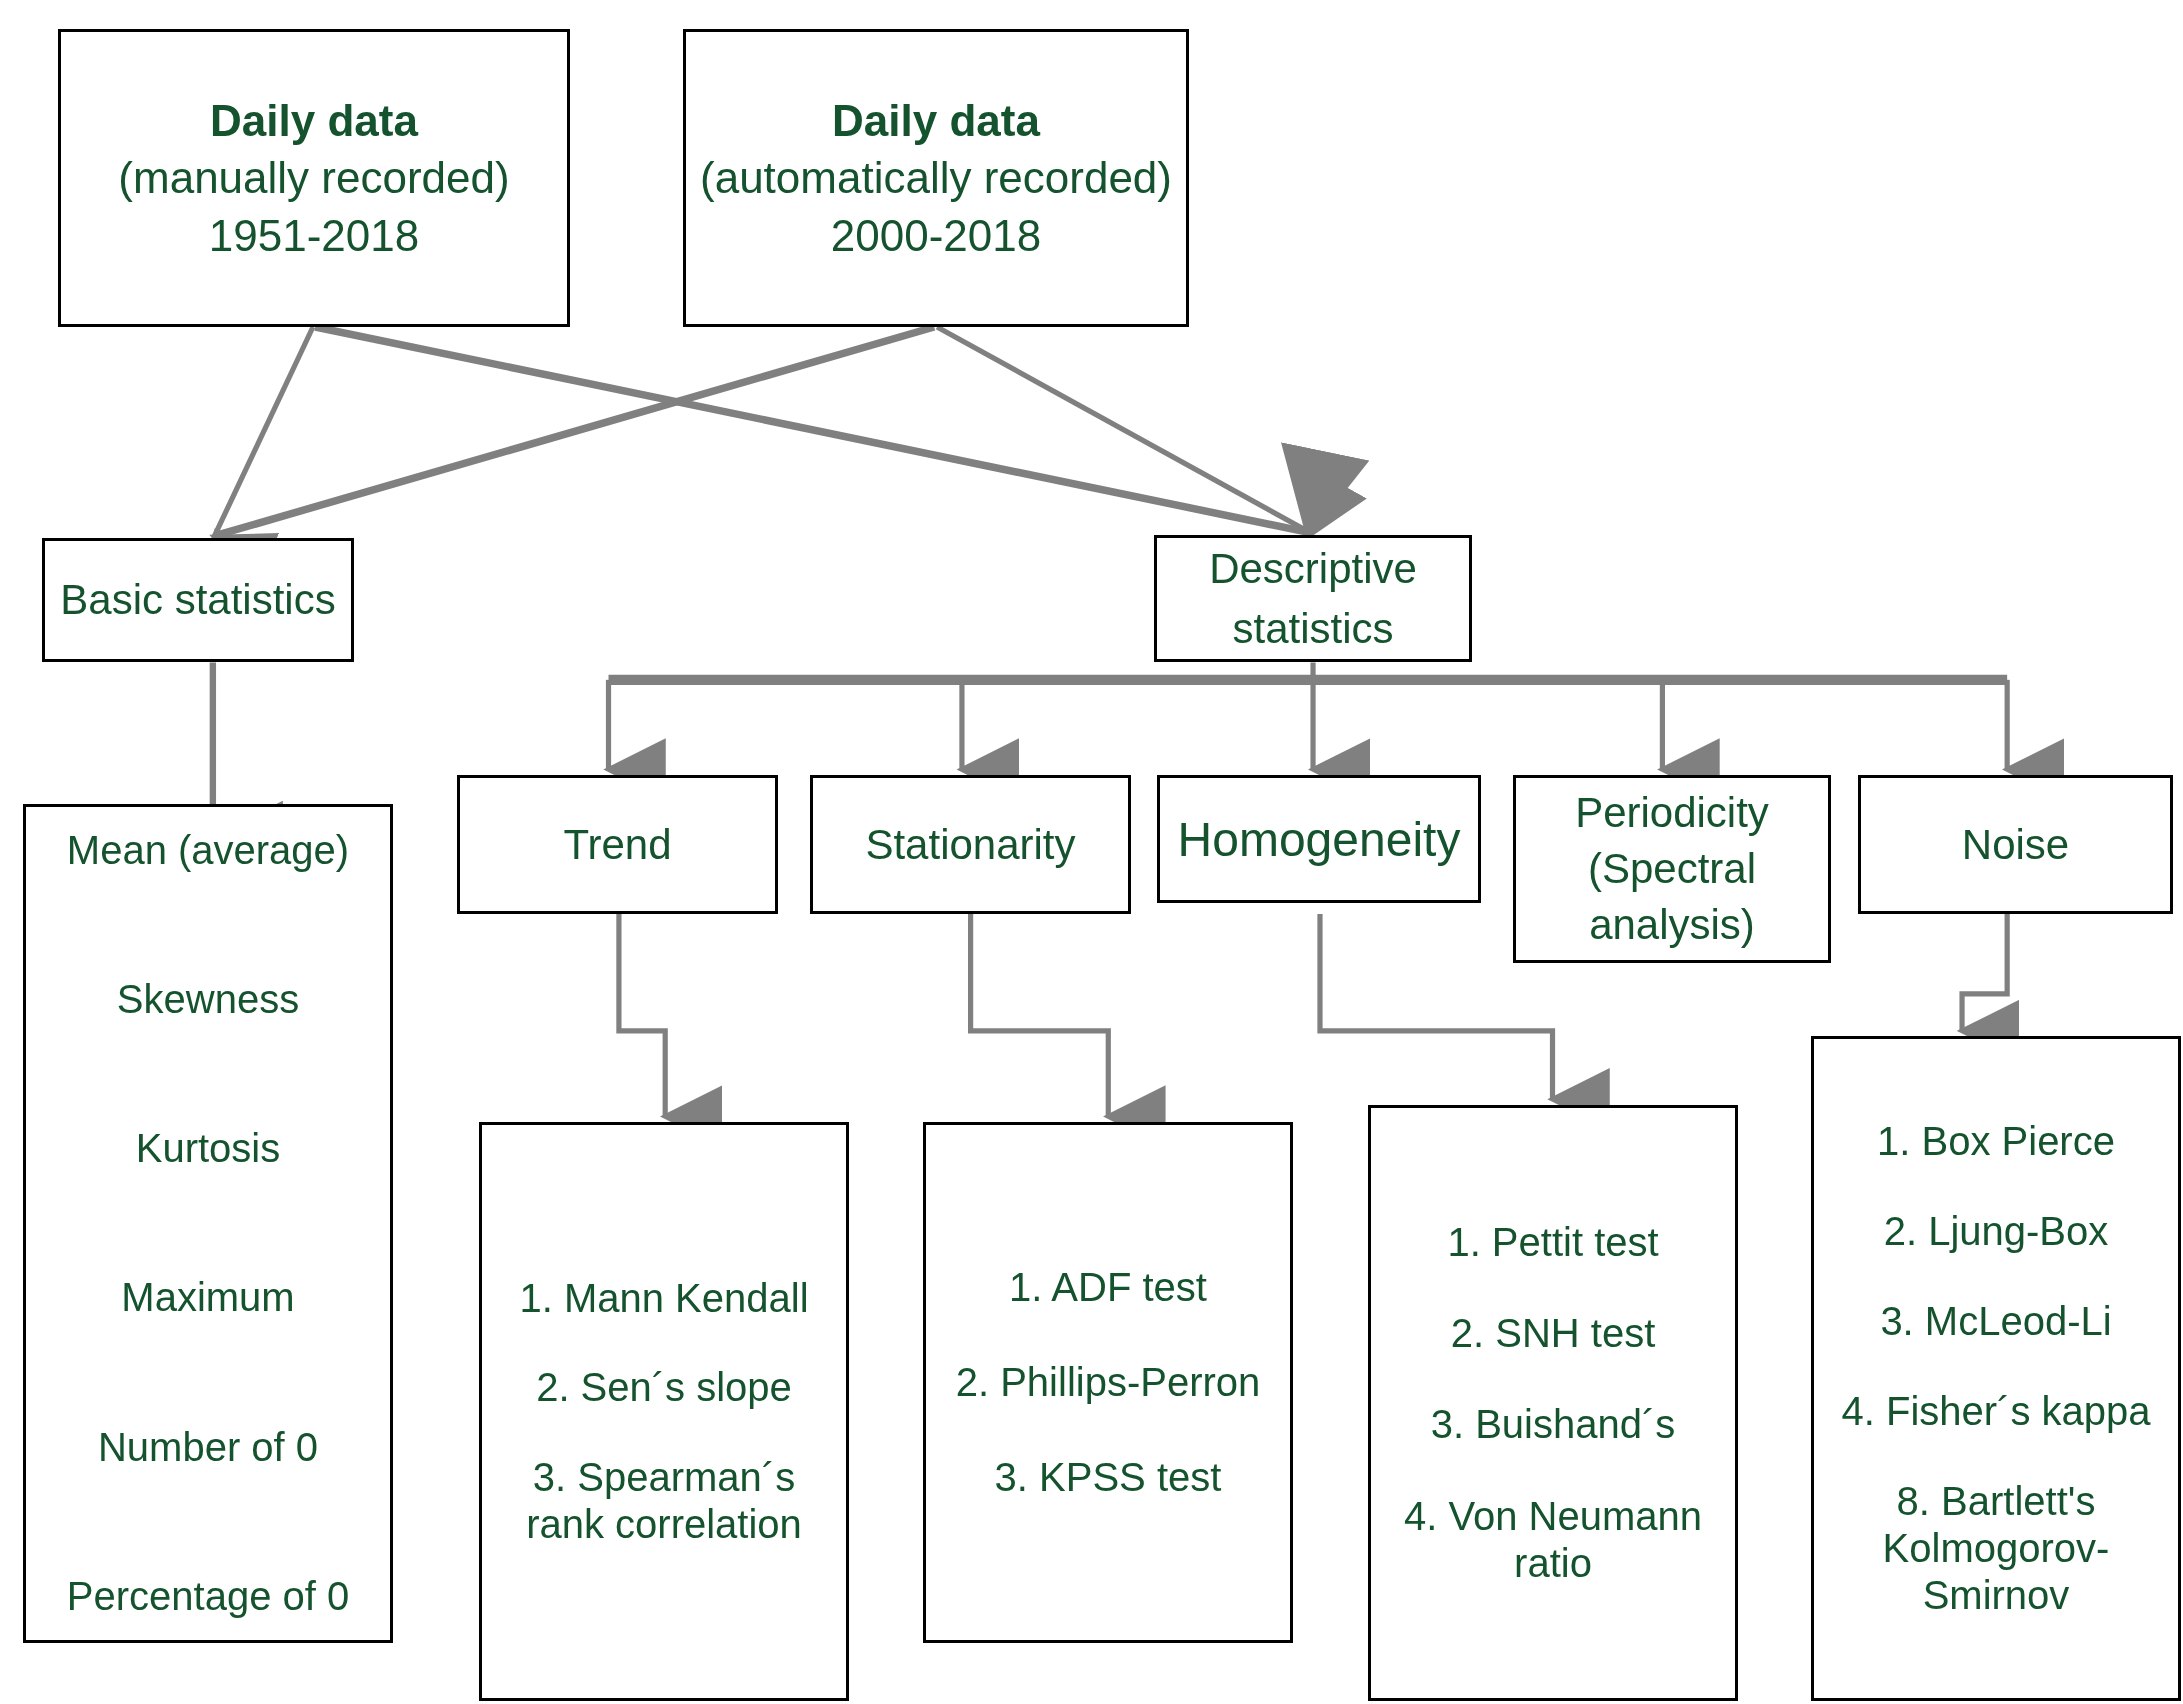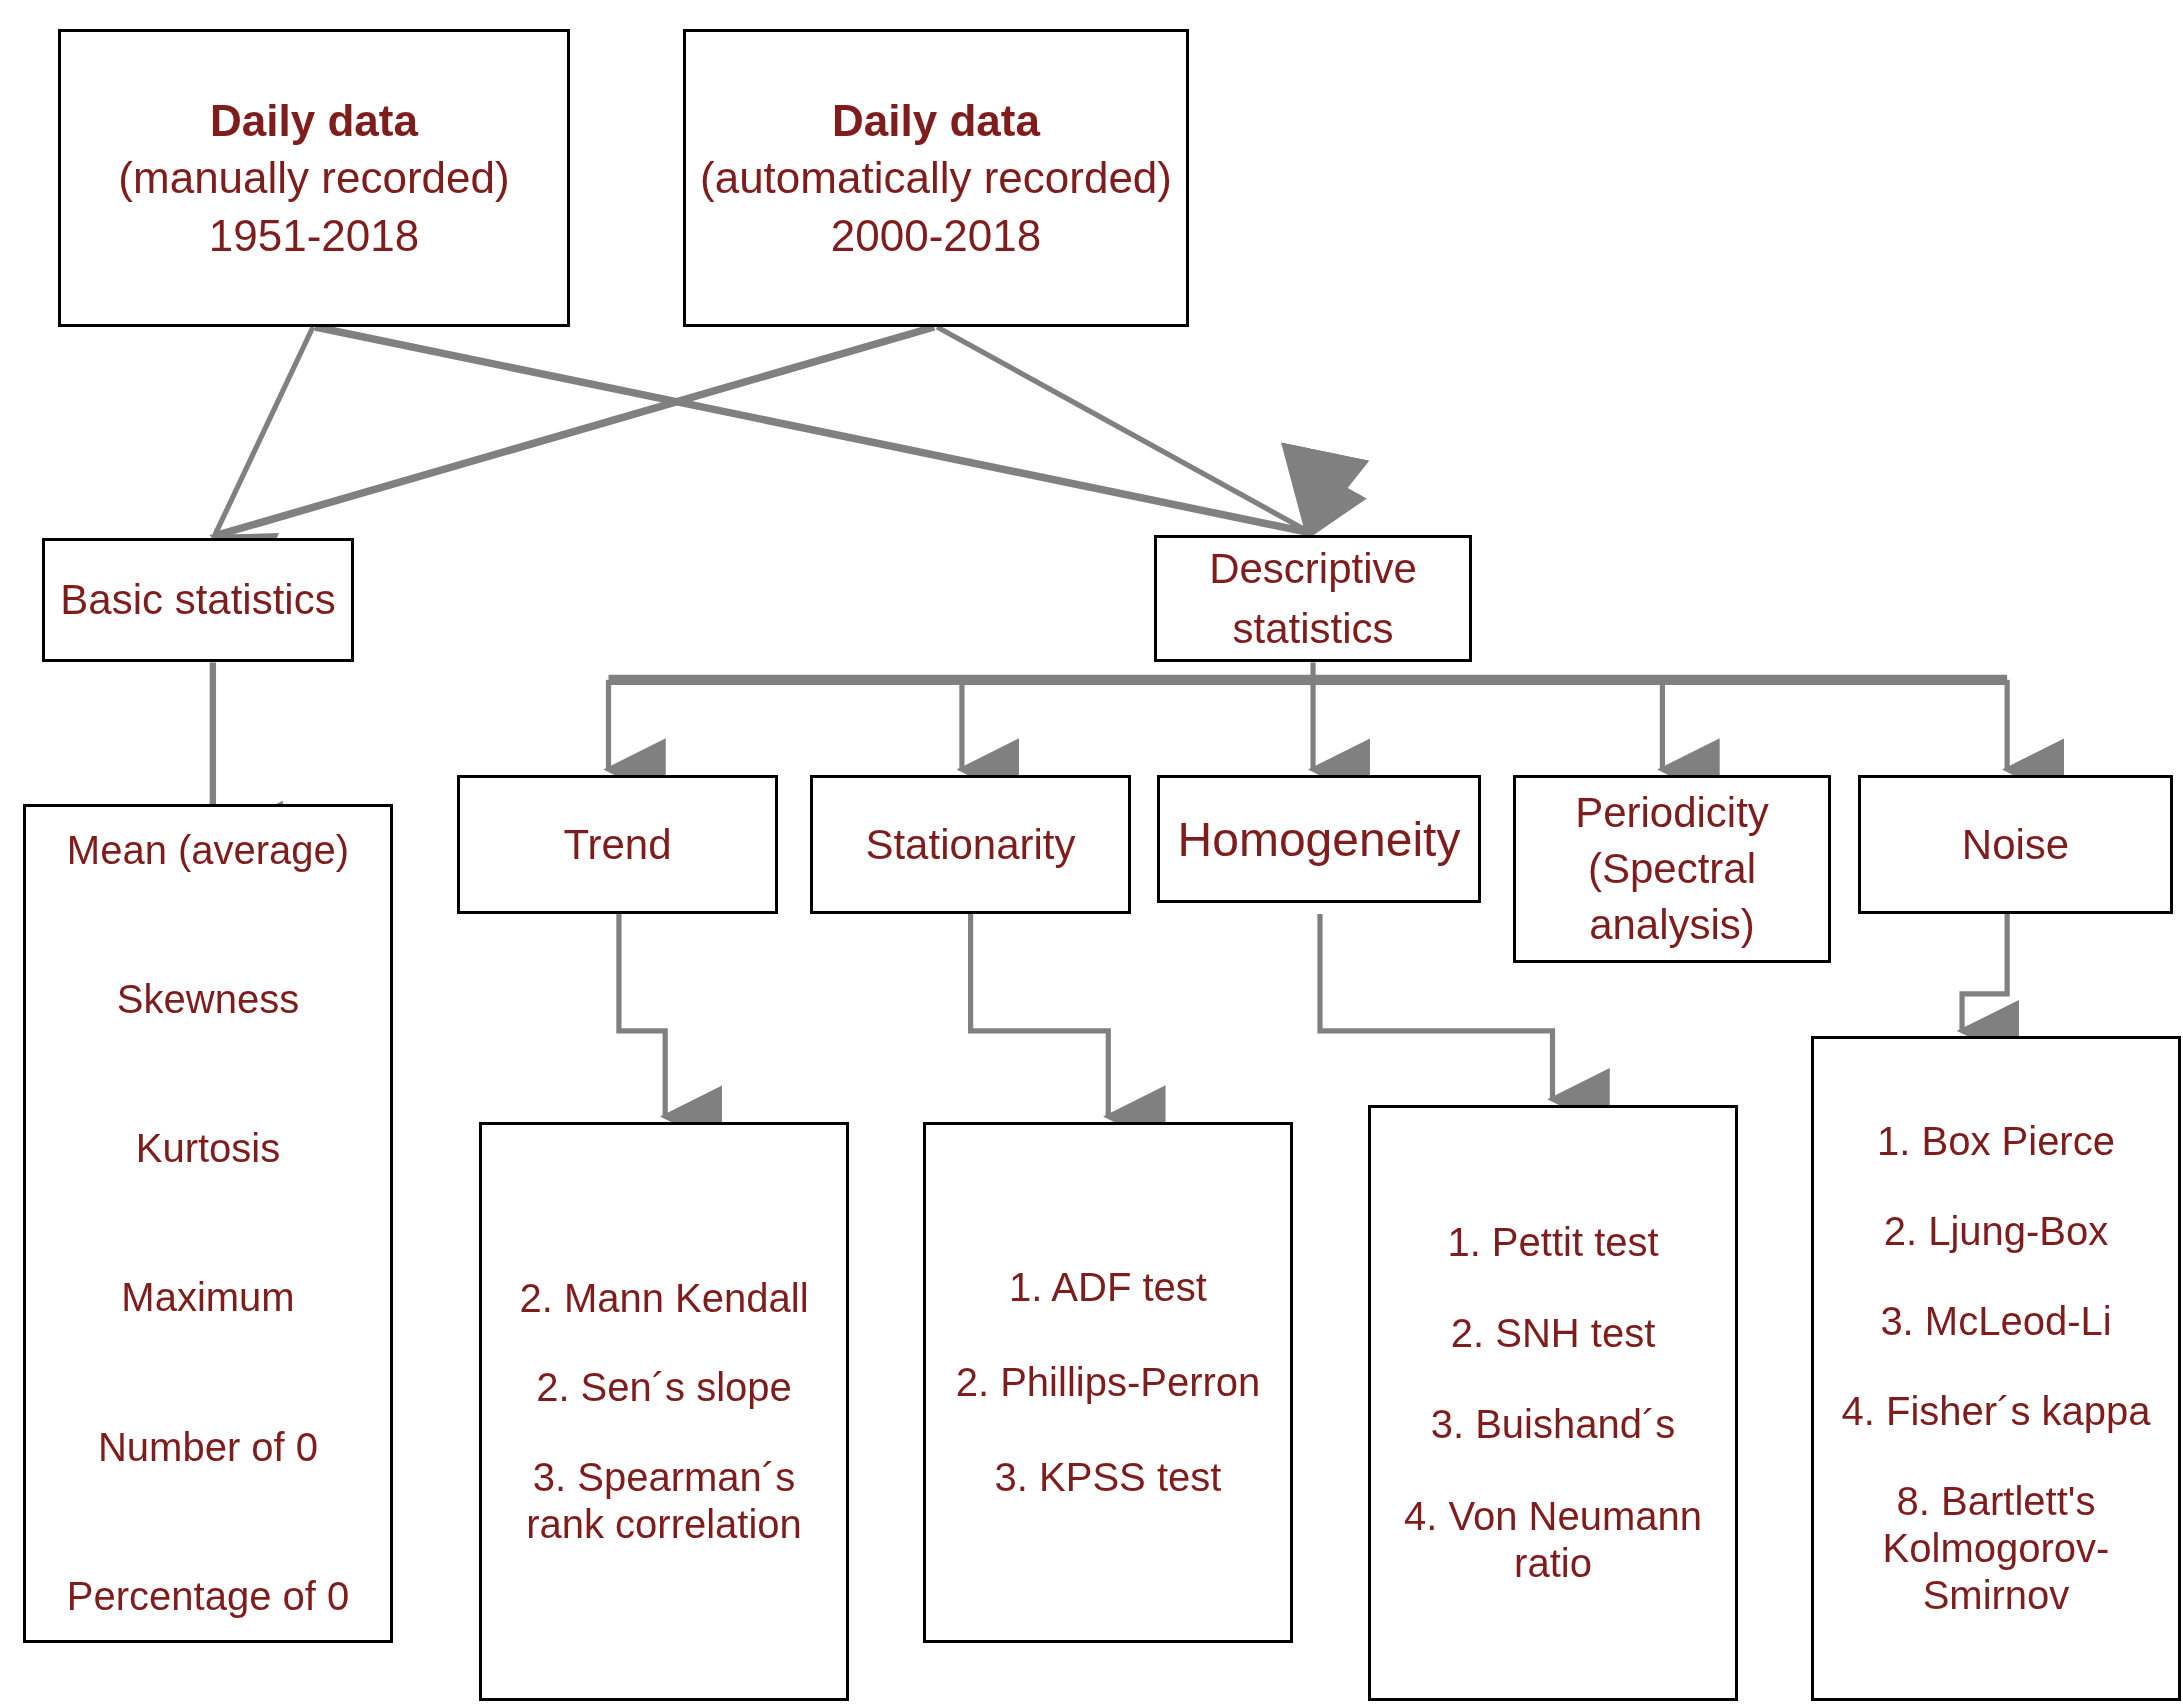--- a/index.html
+++ b/index.html
@@ -26,21 +26,21 @@
   .node {
     position: absolute;
     box-sizing: border-box;
     border: 3.5px solid #000000;
     background: #ffffff;
     display: flex;
     flex-direction: column;
     align-items: center;
     justify-content: center;
     text-align: center;
-    color: #7f1d1d;
+    color: #14532d;
     font-family: "Liberation Sans", sans-serif;
   }
   .node .line {
     display: block;
     white-space: pre;
   }
 
   
   #src-manual  { left: 58px;  top: 29px;  width: 512px;  height: 298px; font-size: 44px; line-height: 1.30; }
   #src-auto    { left: 683px; top: 29px;  width: 506px;  height: 298px; font-size: 44px; line-height: 1.30; }
@@ -171,21 +171,21 @@
   <div class="node detail" id="list-basic">
     <span class="item">Mean (average)</span>
     <span class="item">Skewness</span>
     <span class="item">Kurtosis</span>
     <span class="item">Maximum</span>
     <span class="item">Number of 0</span>
     <span class="item">Percentage of 0</span>
   </div>
 
   <div class="node detail" id="list-trend">
-    <span class="item">2. Mann Kendall</span>
+    <span class="item">1. Mann Kendall</span>
     <span class="item">2. Sen´s slope</span>
     <span class="item">3. Spearman´s
 rank correlation</span>
   </div>
 
   <div class="node detail" id="list-station">
     <span class="item">1. ADF test</span>
     <span class="item">2. Phillips-Perron</span>
     <span class="item">3. KPSS test</span>
   </div>

